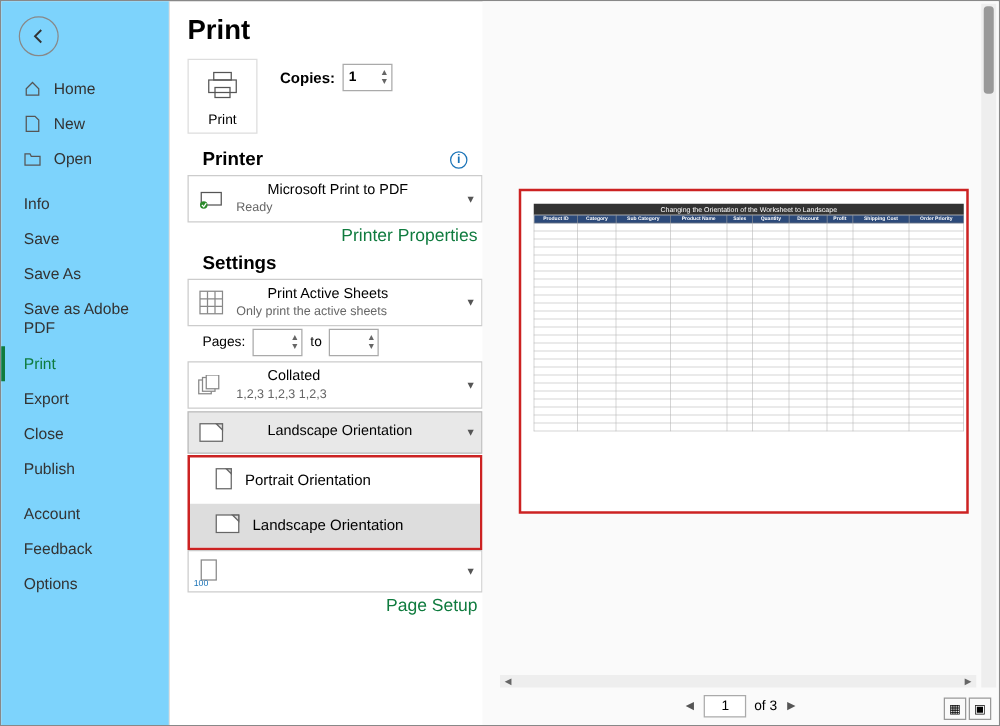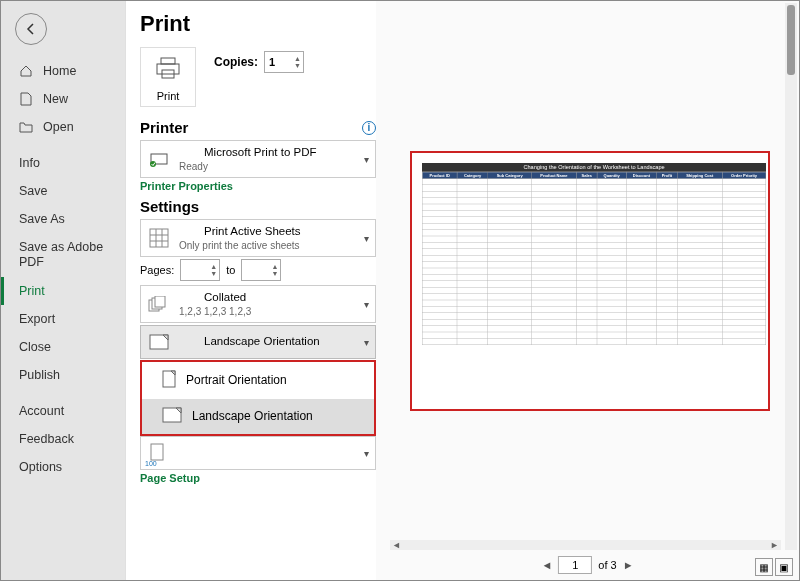--- a/index.html
+++ b/index.html
@@ -1,43 +1,43 @@
 <!DOCTYPE html>
 <html><head>
 <meta charset="utf-8">
 <style>
 * { margin: 0; padding: 0; box-sizing: border-box; font-family: 'Segoe UI', Arial, sans-serif; }
 body { width: 800px; height: 581px; background: #fff; overflow: hidden; position: relative; }
 .container { display: flex; width: 100%; height: 100%; border: 1px solid #888; }
-.sidebar { width: 125px; background: #e5e5e5; border-right: 1px solid #e0e0e0; padding-top: 8px; }
+.sidebar { width: 135px; background: #7dd3fc; border-right: 1px solid #e0e0e0; padding-top: 8px; }
 .back-btn { width: 32px; height: 32px; border: 1px solid #888; border-radius: 50%; display: flex; align-items: center; justify-content: center; margin: 4px 0 12px 14px; cursor: pointer; }
 .nav-item { padding: 7px 6px 7px 18px; font-size: 12.5px; color: #333; display: flex; align-items: center; gap: 10px; cursor: pointer; }
 .nav-item.selected { border-left: 3px solid #0f7b3e; padding-left: 15px; color: #0f7b3e; }
 .nav-sep { height: 8px; }
 .nav-icon { width: 14px; height: 14px; display: inline-flex; align-items: center; justify-content: center; }
 .main { flex: 1; display: flex; }
 .print-panel { width: 250px; padding: 10px 0 0 14px; }
 .page-title { font-size: 22px; font-weight: 600; margin-bottom: 10px; }
 .print-btn-wrap { display: flex; align-items: flex-start; gap: 18px; margin-bottom: 12px; }
 .print-btn { width: 56px; border: 1px solid #ddd; padding: 8px 4px 4px; text-align: center; cursor: pointer; }
 .print-btn .picon { font-size: 22px; }
 .print-btn .plabel { font-size: 11px; margin-top: 4px; }
 .copies-row { display: flex; align-items: center; gap: 6px; font-size: 12px; margin-top: 4px; font-weight: bold; }
 .spin { width: 40px; height: 22px; border: 1px solid #aaa; display: inline-flex; align-items: center; padding: 0 4px; font-size: 11px; position: relative; }
 .spin .sp-arrows { position: absolute; right: 2px; font-size: 7px; line-height: 7px; color: #666; }
-.section-label { font-size: 15px; font-weight: 600; margin: 6px 0 4px; display: flex; justify-content: space-between; align-items: center; }
+.section-label { font-size: 15px; font-weight: 600; margin: 6px 12px 4px; display: flex; justify-content: space-between; align-items: center; }
 .info-i { width: 14px; height: 14px; border: 1px solid #1a73b7; border-radius: 50%; color: #1a73b7; font-size: 10px; display: flex; align-items: center; justify-content: center; }
 .dd { border: 1px solid #ccc; padding: 4px 6px; font-size: 11px; display: flex; align-items: center; gap: 8px; margin-bottom: 2px; position: relative; cursor: pointer; }
 .dd .dd-icon { width: 24px; height: 24px; display: flex; align-items: center; justify-content: center; }
 .dd .dd-text { flex: 1; line-height: 1.3; }
 .dd .dd-main { font-size: 11.5px; padding-left: 25px; }
 .dd .dd-sub { font-size: 10px; color: #666; }
 .dd .chev { position: absolute; right: 6px; top: 50%; transform: translateY(-50%); font-size: 10px; color: #555; }
-.link { color: #0f7b3e; font-size: 11px; margin: 2px 4px 6px 0; cursor: pointer; font-weight: bold; }
-.pages-row { display: flex; align-items: center; gap: 6px; font-size: 11px; margin: 2px 0 4px; }
+.link { color: #0f7b3e; font-size: 14px; text-align: right; margin: 2px 4px 6px 0; cursor: pointer; }
+.pages-row { display: flex; align-items: center; gap: 6px; font-size: 11px; margin: 2px 12px 4px; }
 .dd.open { background: #e8e8e8; border: 1px solid #bbb; }
 .dropdown-list { border: 2px solid #c22; margin-top: -1px; }
 .dd-opt { padding: 8px 20px; font-size: 12px; display: flex; align-items: center; gap: 10px; cursor: pointer; }
 .dd-opt:hover, .dd-opt.hov { background: #ddd; }
 .preview-area { flex: 1; background: #fafafa; position: relative; padding: 20px 10px 30px 14px; }
 .preview-page { background: #fff; border: 2px solid #c22; width: 360px; height: 260px; margin: 0 auto; padding: 10px; position: relative; margin-top: 130px; }
 .preview-inner { transform: scale(0.4); transform-origin: top left; width: 860px; }
 .ptitle { background: #333; color: #fff; font-size: 14px; padding: 3px; text-align: center; }
 .ptable { width: 100%; border-collapse: collapse; font-size: 10px; }
 .ptable th { background: #2c4a7a; color: #fff; padding: 2px 4px; border: 1px solid #888; font-size: 10px; }

